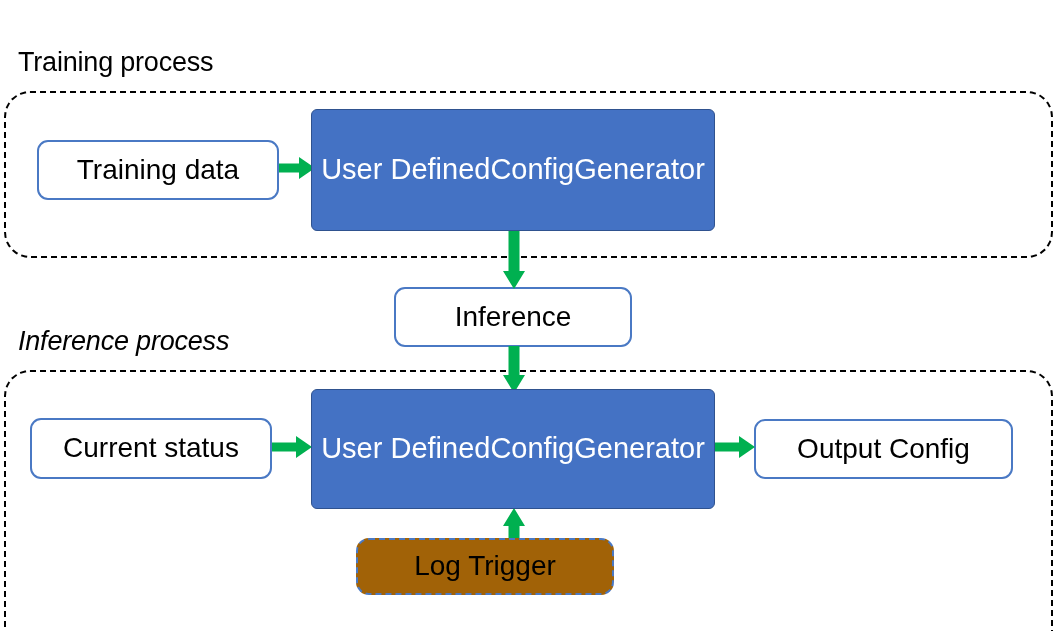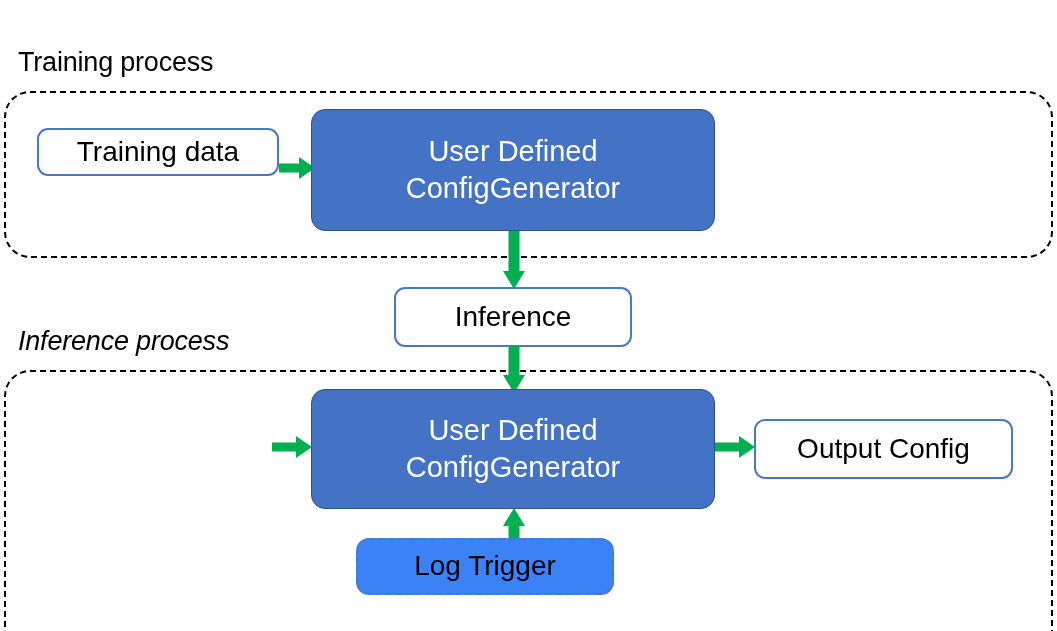--- a/index.html
+++ b/index.html
@@ -51,52 +51,52 @@
     border: 2.2px solid #4A79C4;
     border-radius: 11px;
     display: flex;
     align-items: center;
     justify-content: center;
     color: #000000;
     font-size: 28px;
     line-height: 1.1;
     white-space: nowrap;
   }
-  #node-training-data { left: 37px;  top: 84px;  width: 242px; height: 48px; }
+  #node-training-data { left: 37px;  top: 96px;  width: 242px; height: 60px; }
   #node-checkpoint    { left: 394px; top: 243px; width: 238px; height: 60px; }
   #node-current-status{ left: 30px;  top: 374px; width: 242px; height: 61px; }
   #node-output-config { left: 754px; top: 375px; width: 259px; height: 60px; }
 
   
   .node-trigger {
     position: absolute;
     box-sizing: border-box;
-    background: #3b82f6;
+    background: #a16207;
     border: 2.4px dashed #4A79C4;
     border-radius: 13px;
     display: flex;
     align-items: center;
     justify-content: center;
     color: #000000;
     font-size: 28px;
     line-height: 1.1;
     white-space: nowrap;
   }
   #node-log-trigger   { left: 356px; top: 494px; width: 258px; height: 57px; z-index: 4; }
   #node-clock-trigger { left: 430px; top: 549px; width: 261px; height: 56px; z-index: 5; }
 
   
   .node-primary {
     position: absolute;
     box-sizing: border-box;
     background: #4472C4;
     border: 1.6px solid #2F528F;
-    border-radius: 14px;
+    border-radius: 6px;
     display: flex;
-    flex-direction: column;
+    flex-direction: row;
     align-items: center;
     justify-content: center;
     color: #ffffff;
     font-size: 29px;
     line-height: 1.28;
     z-index: 3;
   }
   .node-primary span { display: block; white-space: nowrap; }
   #node-generator-train { left: 311px; top: 65px;  width: 404px; height: 122px; }
   #node-generator-infer { left: 311px; top: 345px; width: 404px; height: 120px; }
@@ -149,20 +149,23 @@
   <div class="node-plain" id="node-checkpoint">
     <span>Inference</span>
   </div>
 
   <div class="arrow" id="arrow-ckpt-to-gen">
     <svg width="22" height="47" viewBox="0 0 22 47">
       <path d="M5.5 0 H16.5 V29 H22 L11 47 L0 29 H5.5 Z" fill="#00B050"></path>
     </svg>
   </div>
 
+  <div class="node-plain" id="node-current-status">
+    <span>Current status</span>
+  </div>
 
   <div class="arrow" id="arrow-status-to-gen">
     <svg width="40" height="22" viewBox="0 0 40 22">
       <path d="M0 6.5 H24 V0 L40 11 L24 22 V15.5 H0 Z" fill="#00B050"></path>
     </svg>
   </div>
 
   <div class="node-primary" id="node-generator-infer">
     <span>User Defined</span>
     <span>ConfigGenerator</span>

